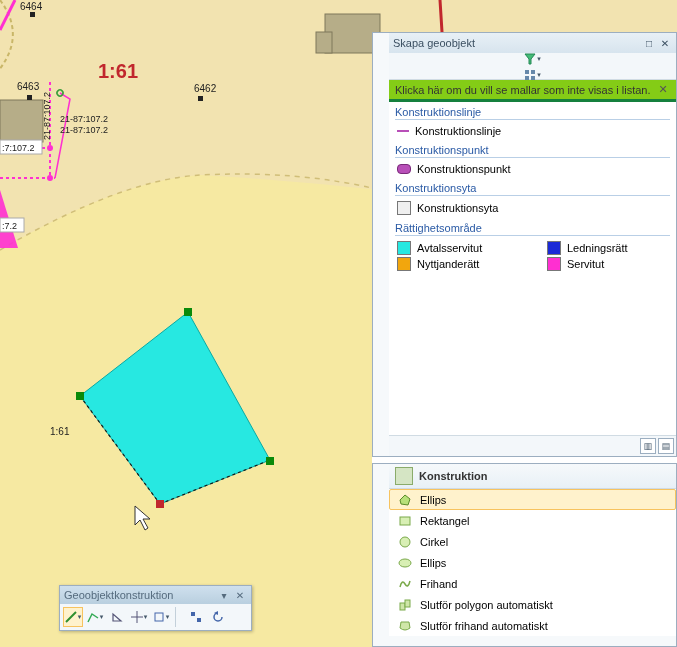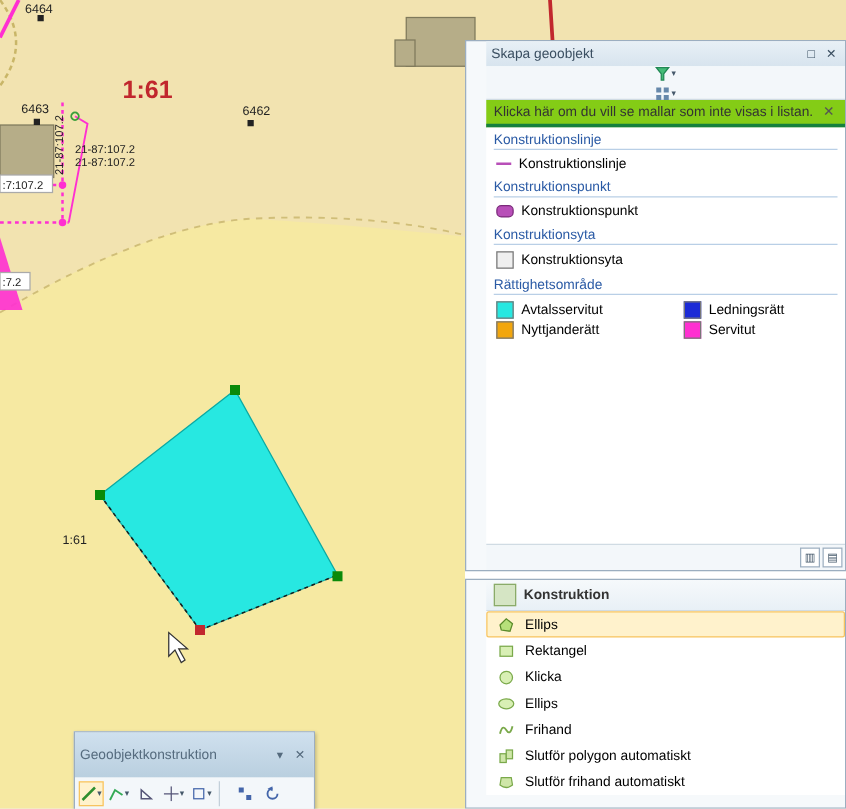--- a/index.html
+++ b/index.html
@@ -37,21 +37,21 @@
     top: 585px;
     width: 191px;
     background: #e8f0f6;
     border: 1px solid #9caec0;
     box-shadow: 1px 1px 3px rgba(0,0,0,0.25);
   }
   .geo-toolbar .tb-title {
     display: flex;
     align-items: center;
     background: linear-gradient(#cfe0ee,#b9cfdf);
-    height: 36px;
+    height: 18px;
     padding: 0 4px;
     color: #556b7e;
     font-size: 11px;
   }
   .geo-toolbar .tb-title span { flex: 1; }
   .geo-toolbar .tb-title .tb-btn {
     width: 14px; height: 14px;
     display: flex; align-items:center; justify-content:center;
     font-size: 10px; color:#556b7e;
     margin-left: 2px;
@@ -471,21 +471,21 @@
           </div>
           <span>Rektangel</span>
         </div>
 
         <div class="kons-row">
           <div class="kons-ico">
             <svg width="14" height="14">
                 <circle cx="7" cy="7" r="5" fill="#d8efb4" stroke="#7aa94a"></circle>
               </svg>
           </div>
-          <span>Klicka</span>
+          <span>Cirkel</span>
         </div>
 
         <div class="kons-row">
           <div class="kons-ico">
             <svg width="14" height="14">
                 <ellipse cx="7" cy="7" rx="6" ry="4" fill="#d8efb4" stroke="#7aa94a"></ellipse>
               </svg>
           </div>
           <span>Ellips</span>
         </div>

